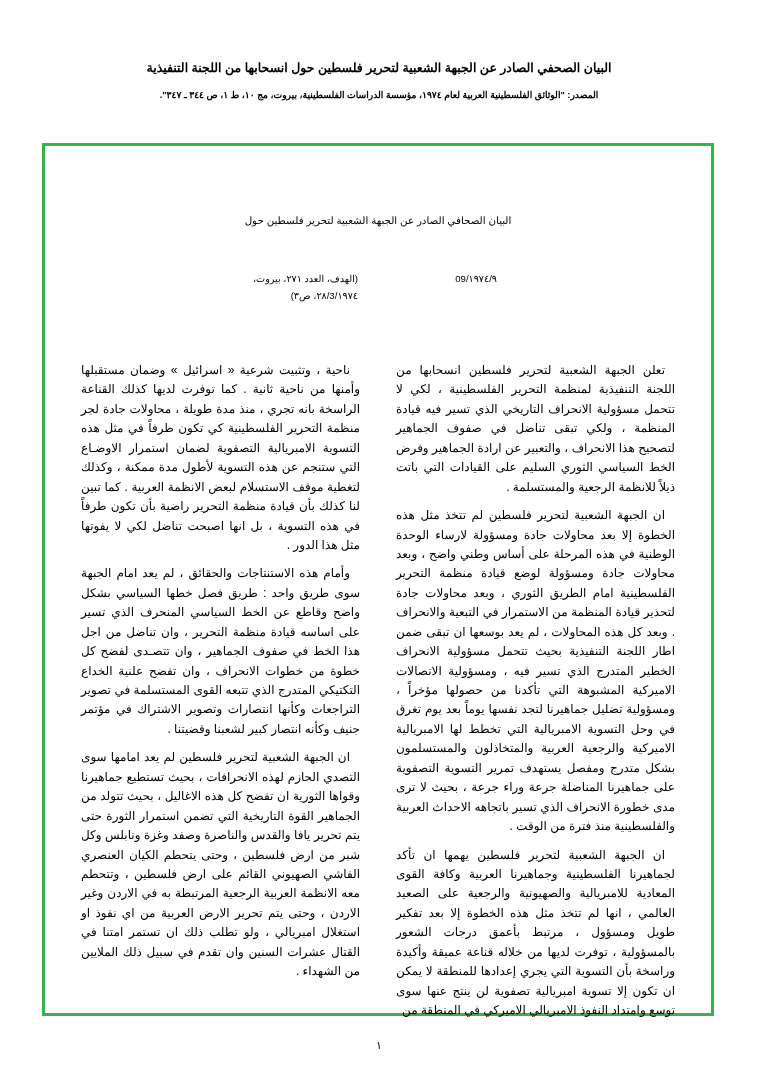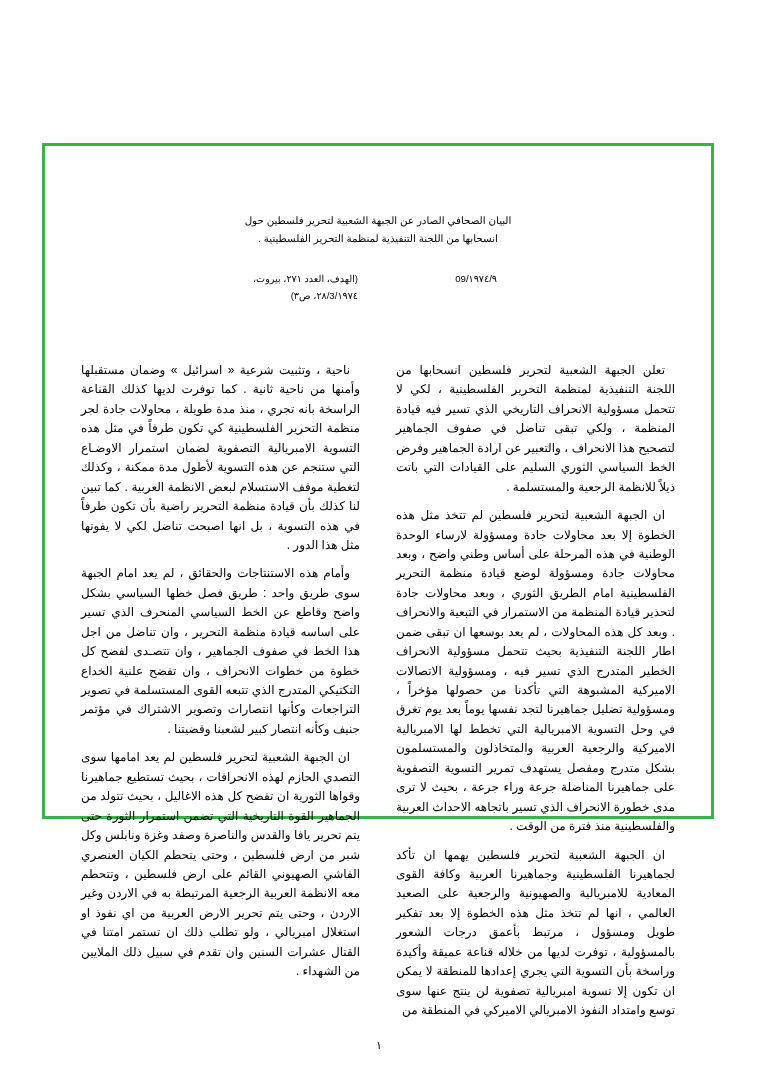--- a/index.html
+++ b/index.html
@@ -38,21 +38,21 @@
     font-size: 9.2px;
     color: #000;
     margin-top: 11px;
     line-height: 1.4;
   }
   .frame {
     position: absolute;
     top: 143px;
     left: 42px;
     width: 672px;
-    height: 676px;
+    height: 873px;
     border: 3px solid #37b34a;
     box-sizing: border-box;
     padding-left: 40px;
   }
   .inner {
     position: absolute;
     top: 8px;
     left: 8px;
     right: 8px;
     bottom: 8px;
@@ -125,27 +125,30 @@
     font-family: "Liberation Sans", sans-serif;
     font-size: 11px;
     color: #000;
   }
 </style>
 </head>
 <body>
 
 <div class="page">
 
+  <div class="doc-header">
+    <div class="doc-title">البيان الصحفي الصادر عن الجبهة الشعبية لتحرير فلسطين حول انسحابها من اللجنة التنفيذية</div>
+    <div class="doc-source">المصدر: "الوثائق الفلسطينية العربية لعام ١٩٧٤، مؤسسة الدراسات الفلسطينية، بيروت، مج ١٠، ط ١، ص ٣٤٤ ـ ٣٤٧".</div>
+  </div>
 
   <div class="frame">
     <div class="inner"></div>
 
     <div class="heading-block">
       <div>البيان الصحافي الصادر عن الجبهة الشعبية لتحرير فلسطين حول</div>
-      <div>انسحابها من اللجنة التنفيذية لمنظمة التحرير الفلسطينية .</div>
     </div>
 
     <div class="meta-row">
       <div class="meta-right">١٩٧٤/٩/09</div>
       <div class="meta-left">
         <div>(الهدف، العدد ٢٧١، بيروت،</div>
         <div>١٩٧٤/3/٢٨، ص٣)</div>
       </div>
     </div>
 

